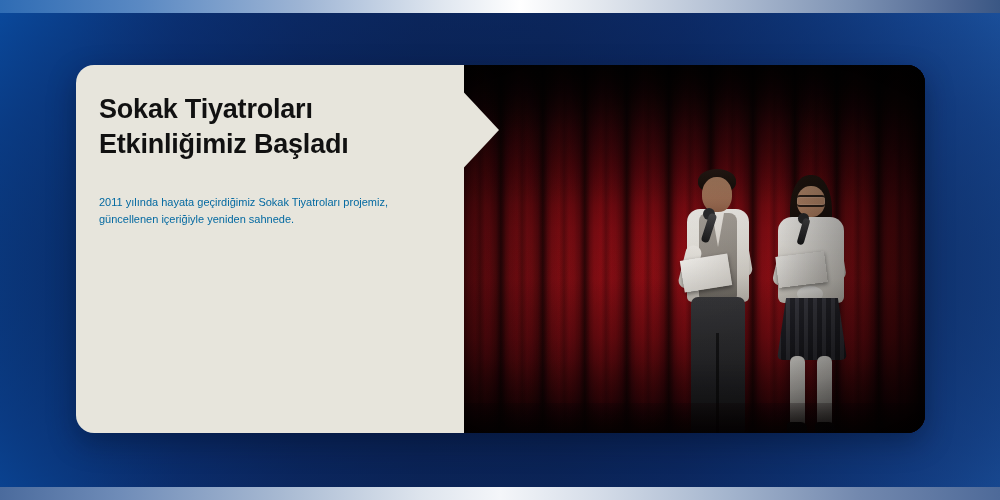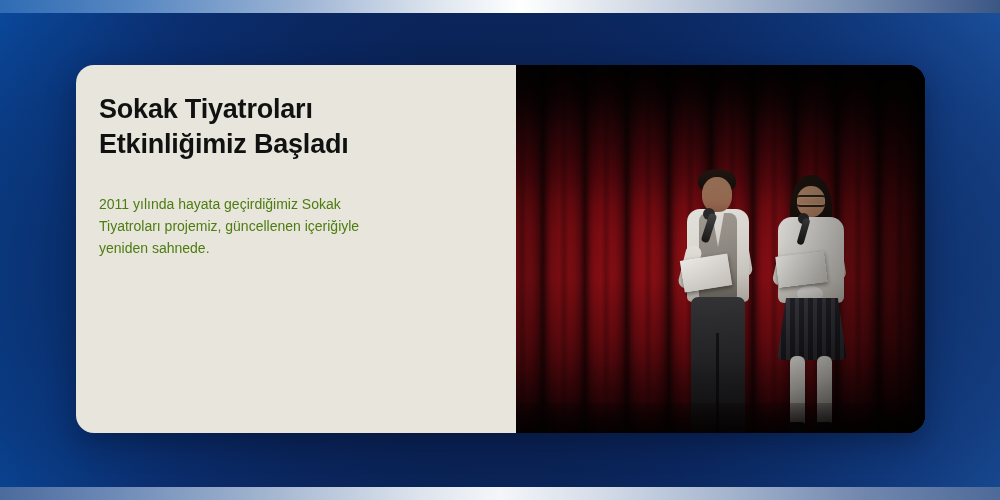--- a/index.html
+++ b/index.html
@@ -79,21 +79,21 @@
     height: 368px;
     border-radius: 18px;
     overflow: hidden;
     box-shadow: 0 10px 28px rgba(3,14,38,0.38);
   }
 
   
   .panel {
     position: absolute;
     left: 0; top: 0;
-    width: 440px;
+    width: 388px;
     height: 368px;
     background: #e7e5dc;
     z-index: 2;
   }
   
   .notch {
     position: absolute;
     left: 381px;
     top: 20px;
     width: 0; height: 0;
@@ -113,23 +113,23 @@
     margin: 0;
     font-size: 27px;
     line-height: 1.30;
     font-weight: 700;
     letter-spacing: -0.2px;
     color: #111111;
     max-width: 330px;
   }
   .body-text {
     margin: 32px 0 0 0;
-    font-size: 14px;
+    font-size: 11px;
     line-height: 1.56;
-    color: #4d7c0f;
+    color: #0369a1;
     font-weight: 400;
     max-width: 290px;
   }
 
   
   .photo {
     position: absolute;
     left: 341px;
     top: 0;
     width: 508px;

